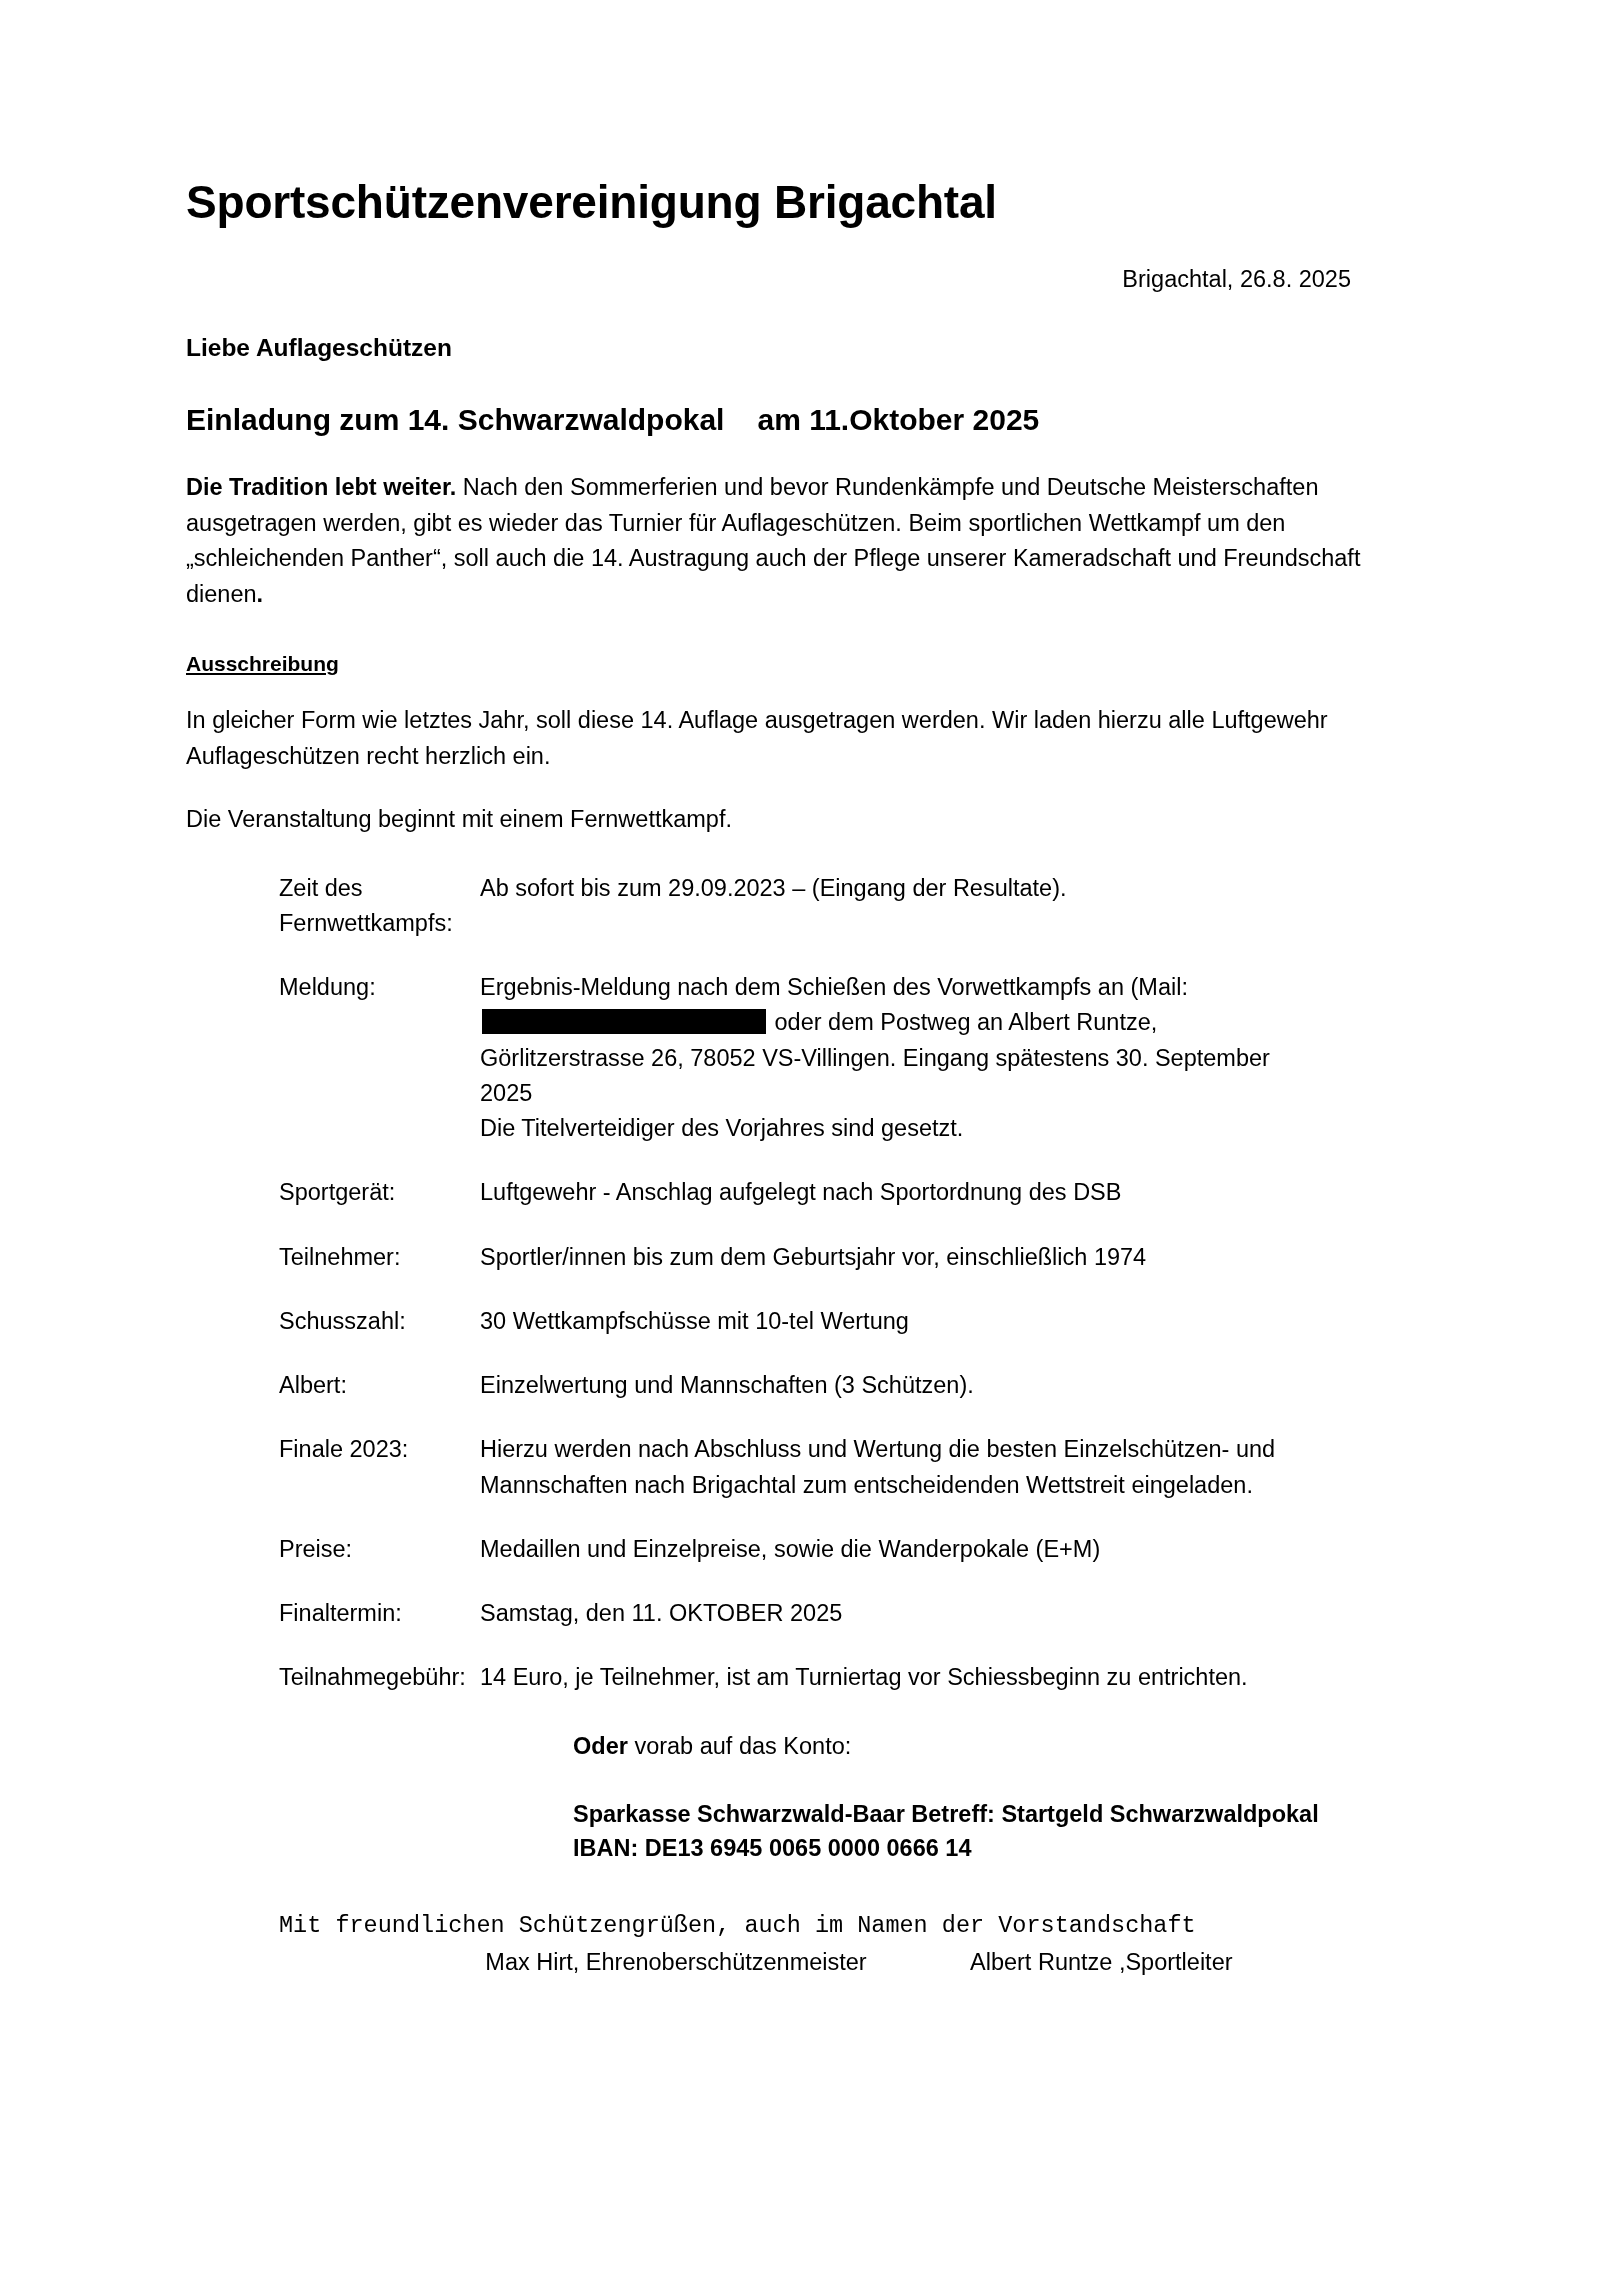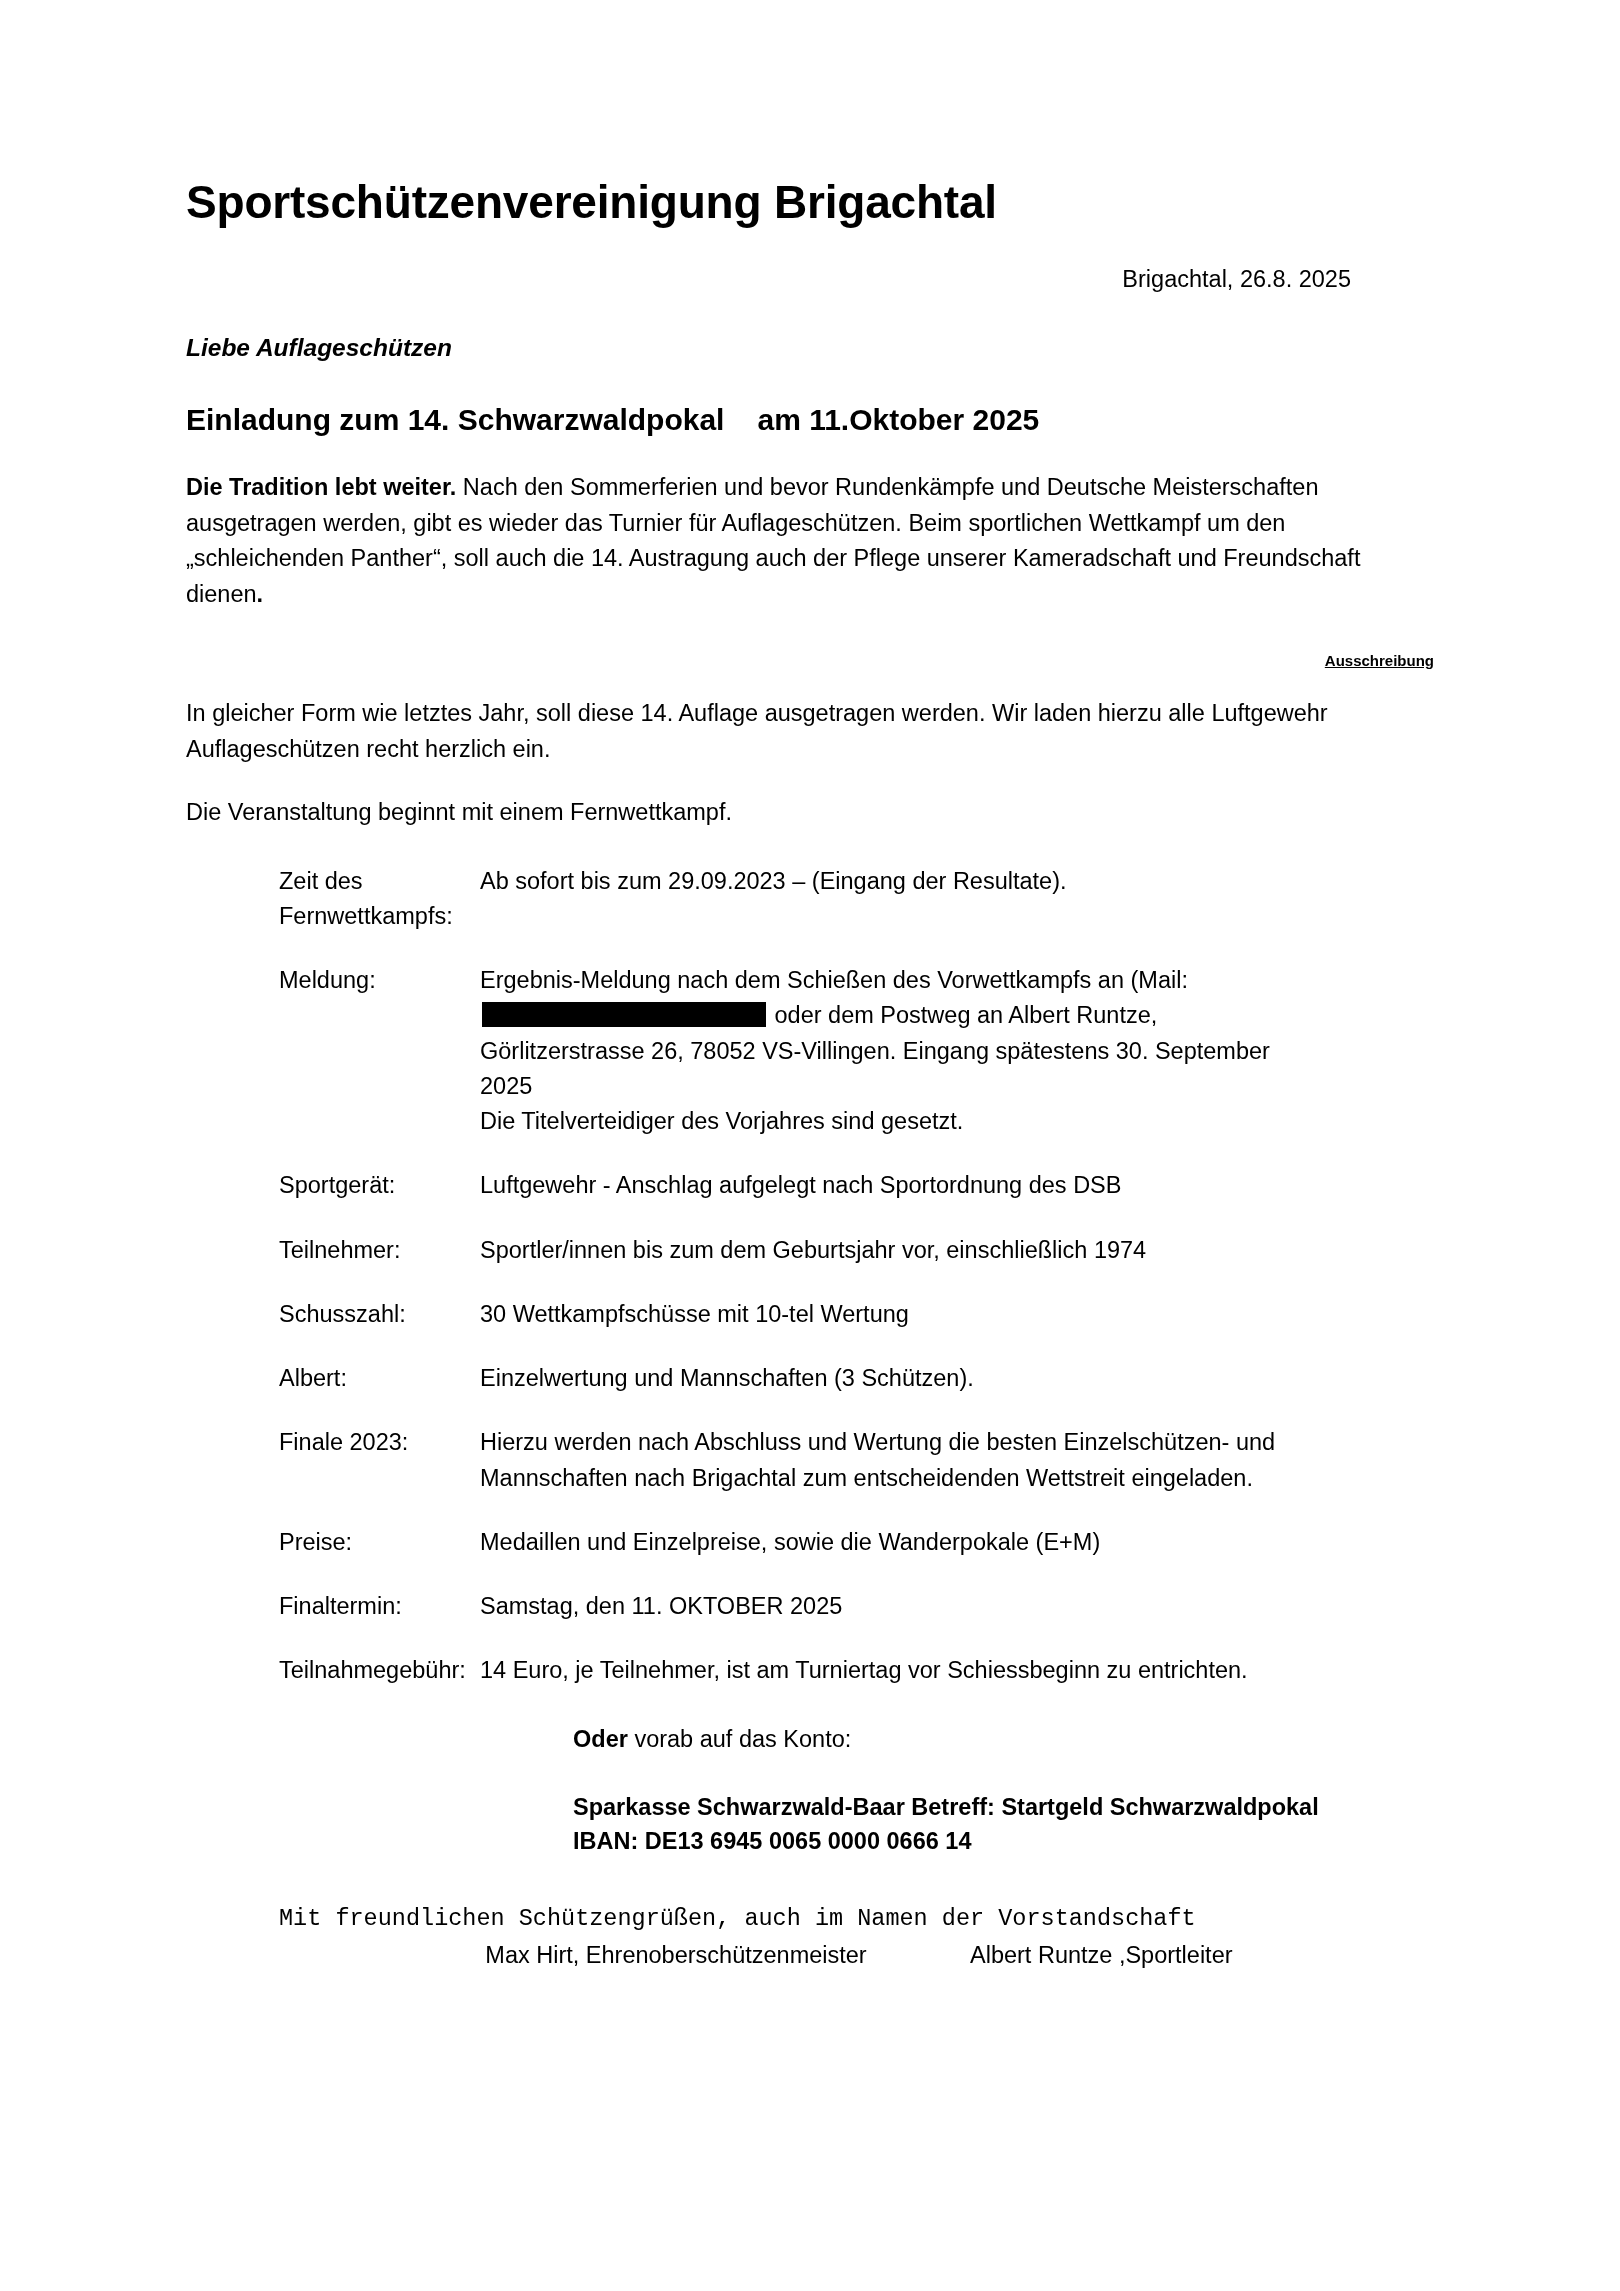--- a/index.html
+++ b/index.html
@@ -31,44 +31,42 @@
   }
   .date-line {
     text-align: right;
     font-size: 23.5px;
     margin: 37px 83px 0 0;
   }
   .salutation {
     font-size: 24.5px;
     font-weight: bold;
     margin: 41px 0 0 0;
-    font-style: italic;
   }
   .invitation {
     font-size: 30px;
     font-weight: bold;
     margin: 41px 0 0 0;
   }
   .invitation .gap {
     display: inline-block;
     width: 33px;
   }
   .para {
     font-size: 23.5px;
     line-height: 1.52;
     margin: 33px 0 0 0;
     max-width: 1206px;
   }
   .para b { font-weight: bold; }
   .section-head {
-    font-size: 15px;
+    font-size: 21px;
     font-weight: bold;
     text-decoration: underline;
     margin: 39px 0 0 0;
-    text-align: right;
   }
   .para-tight {
     font-size: 23.5px;
     line-height: 1.52;
     margin: 27.4px 0 0 0;
     max-width: 1206px;
   }
   .spec-list {
     margin: 33px 0 0 0;
     padding: 0;

